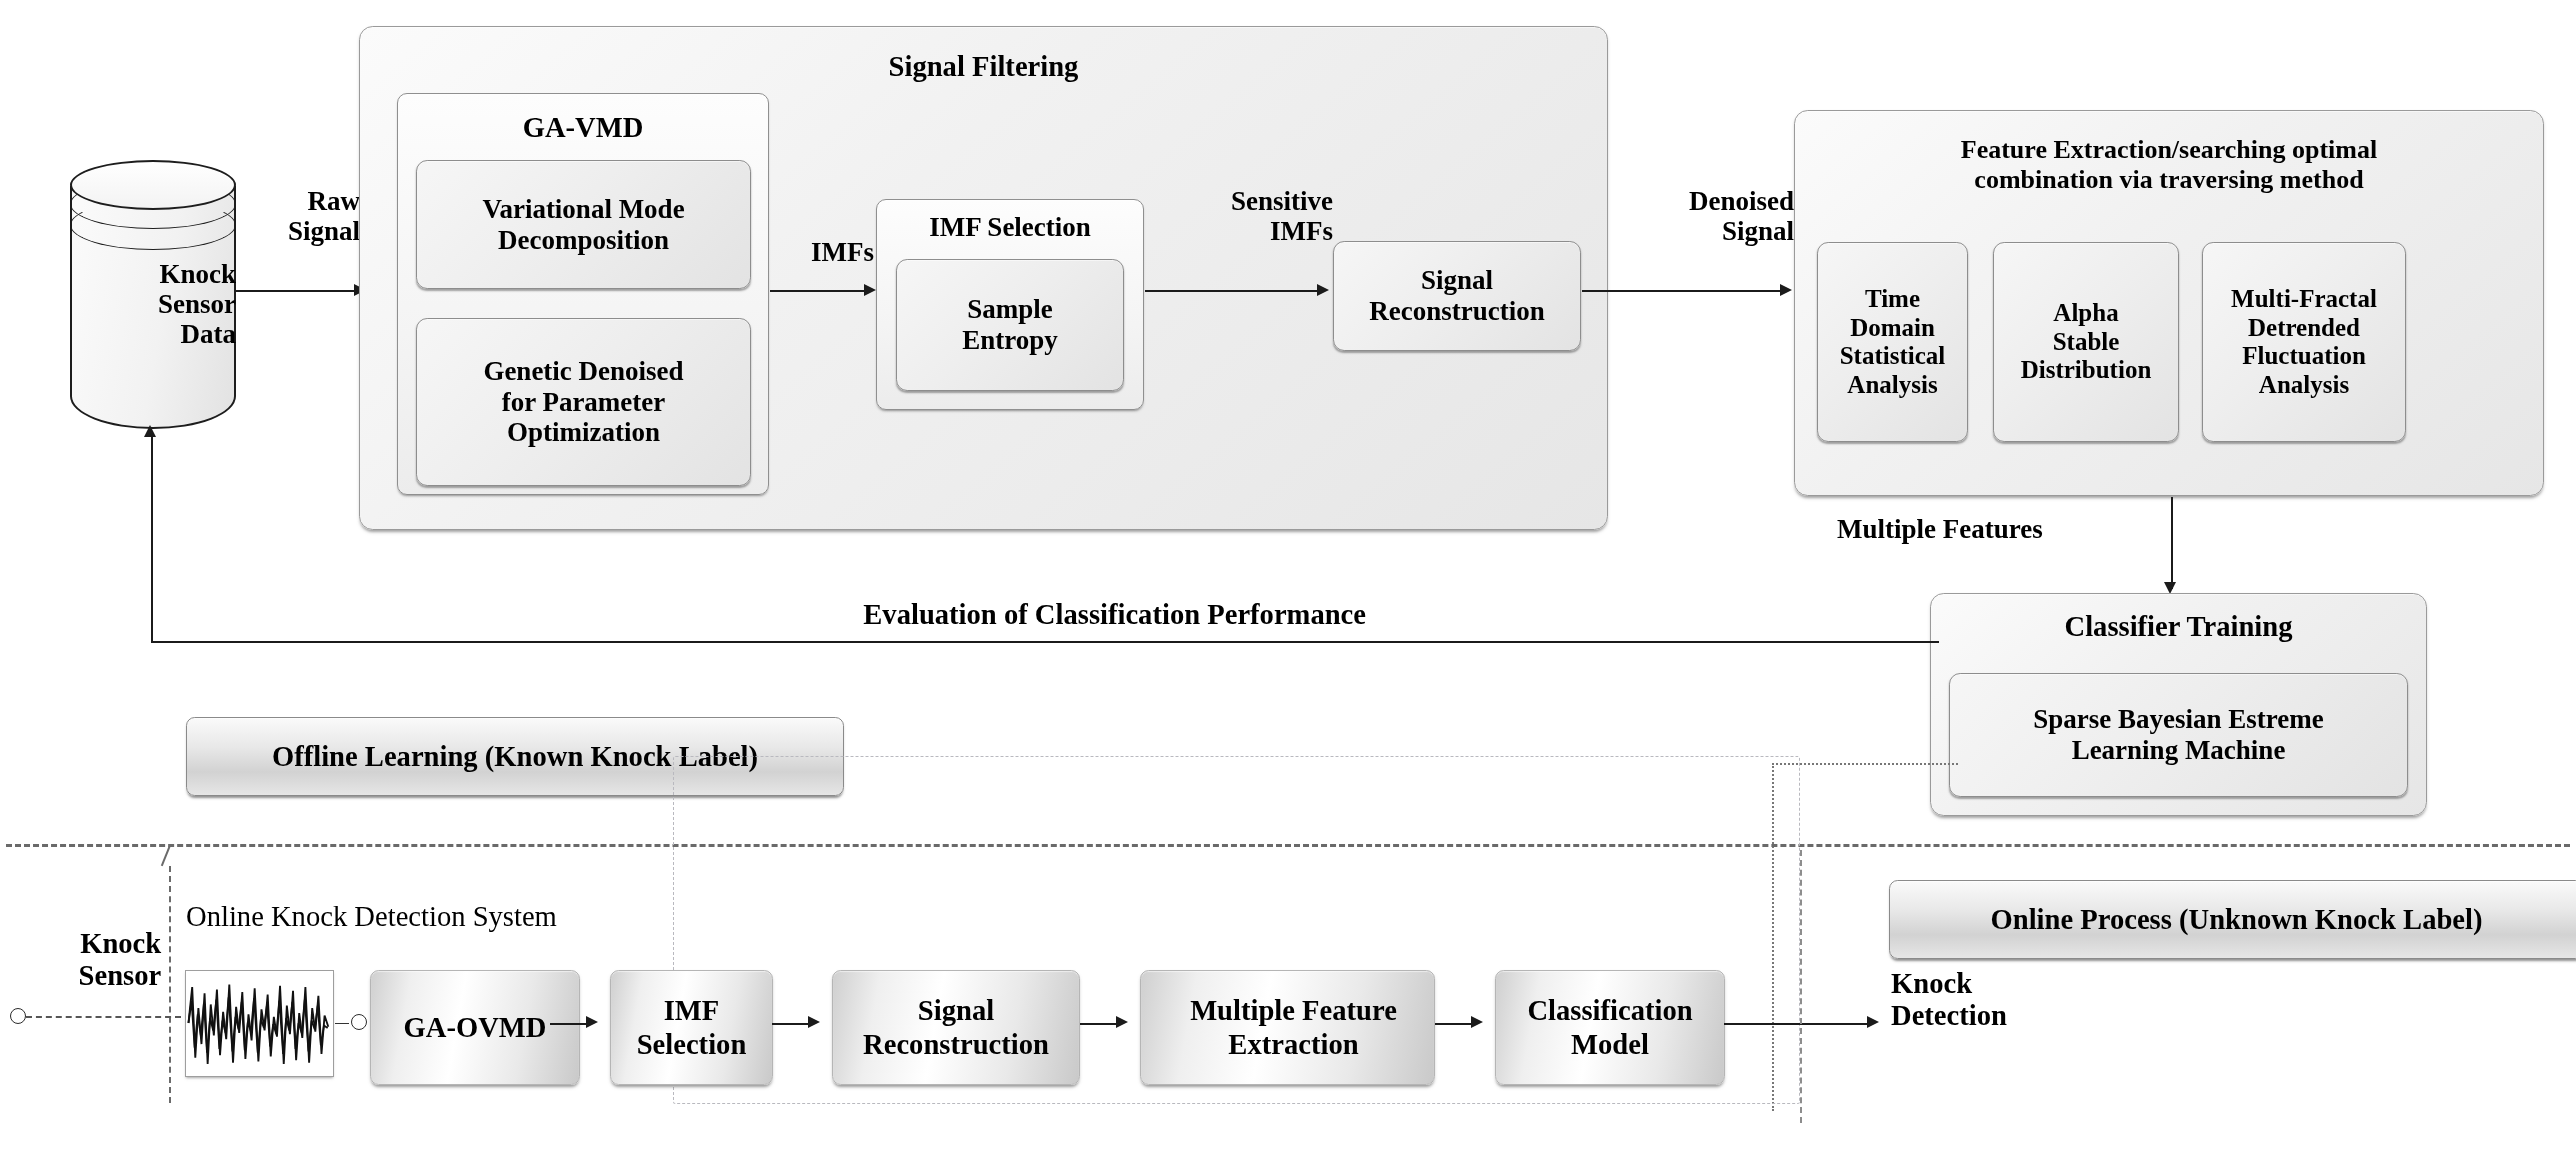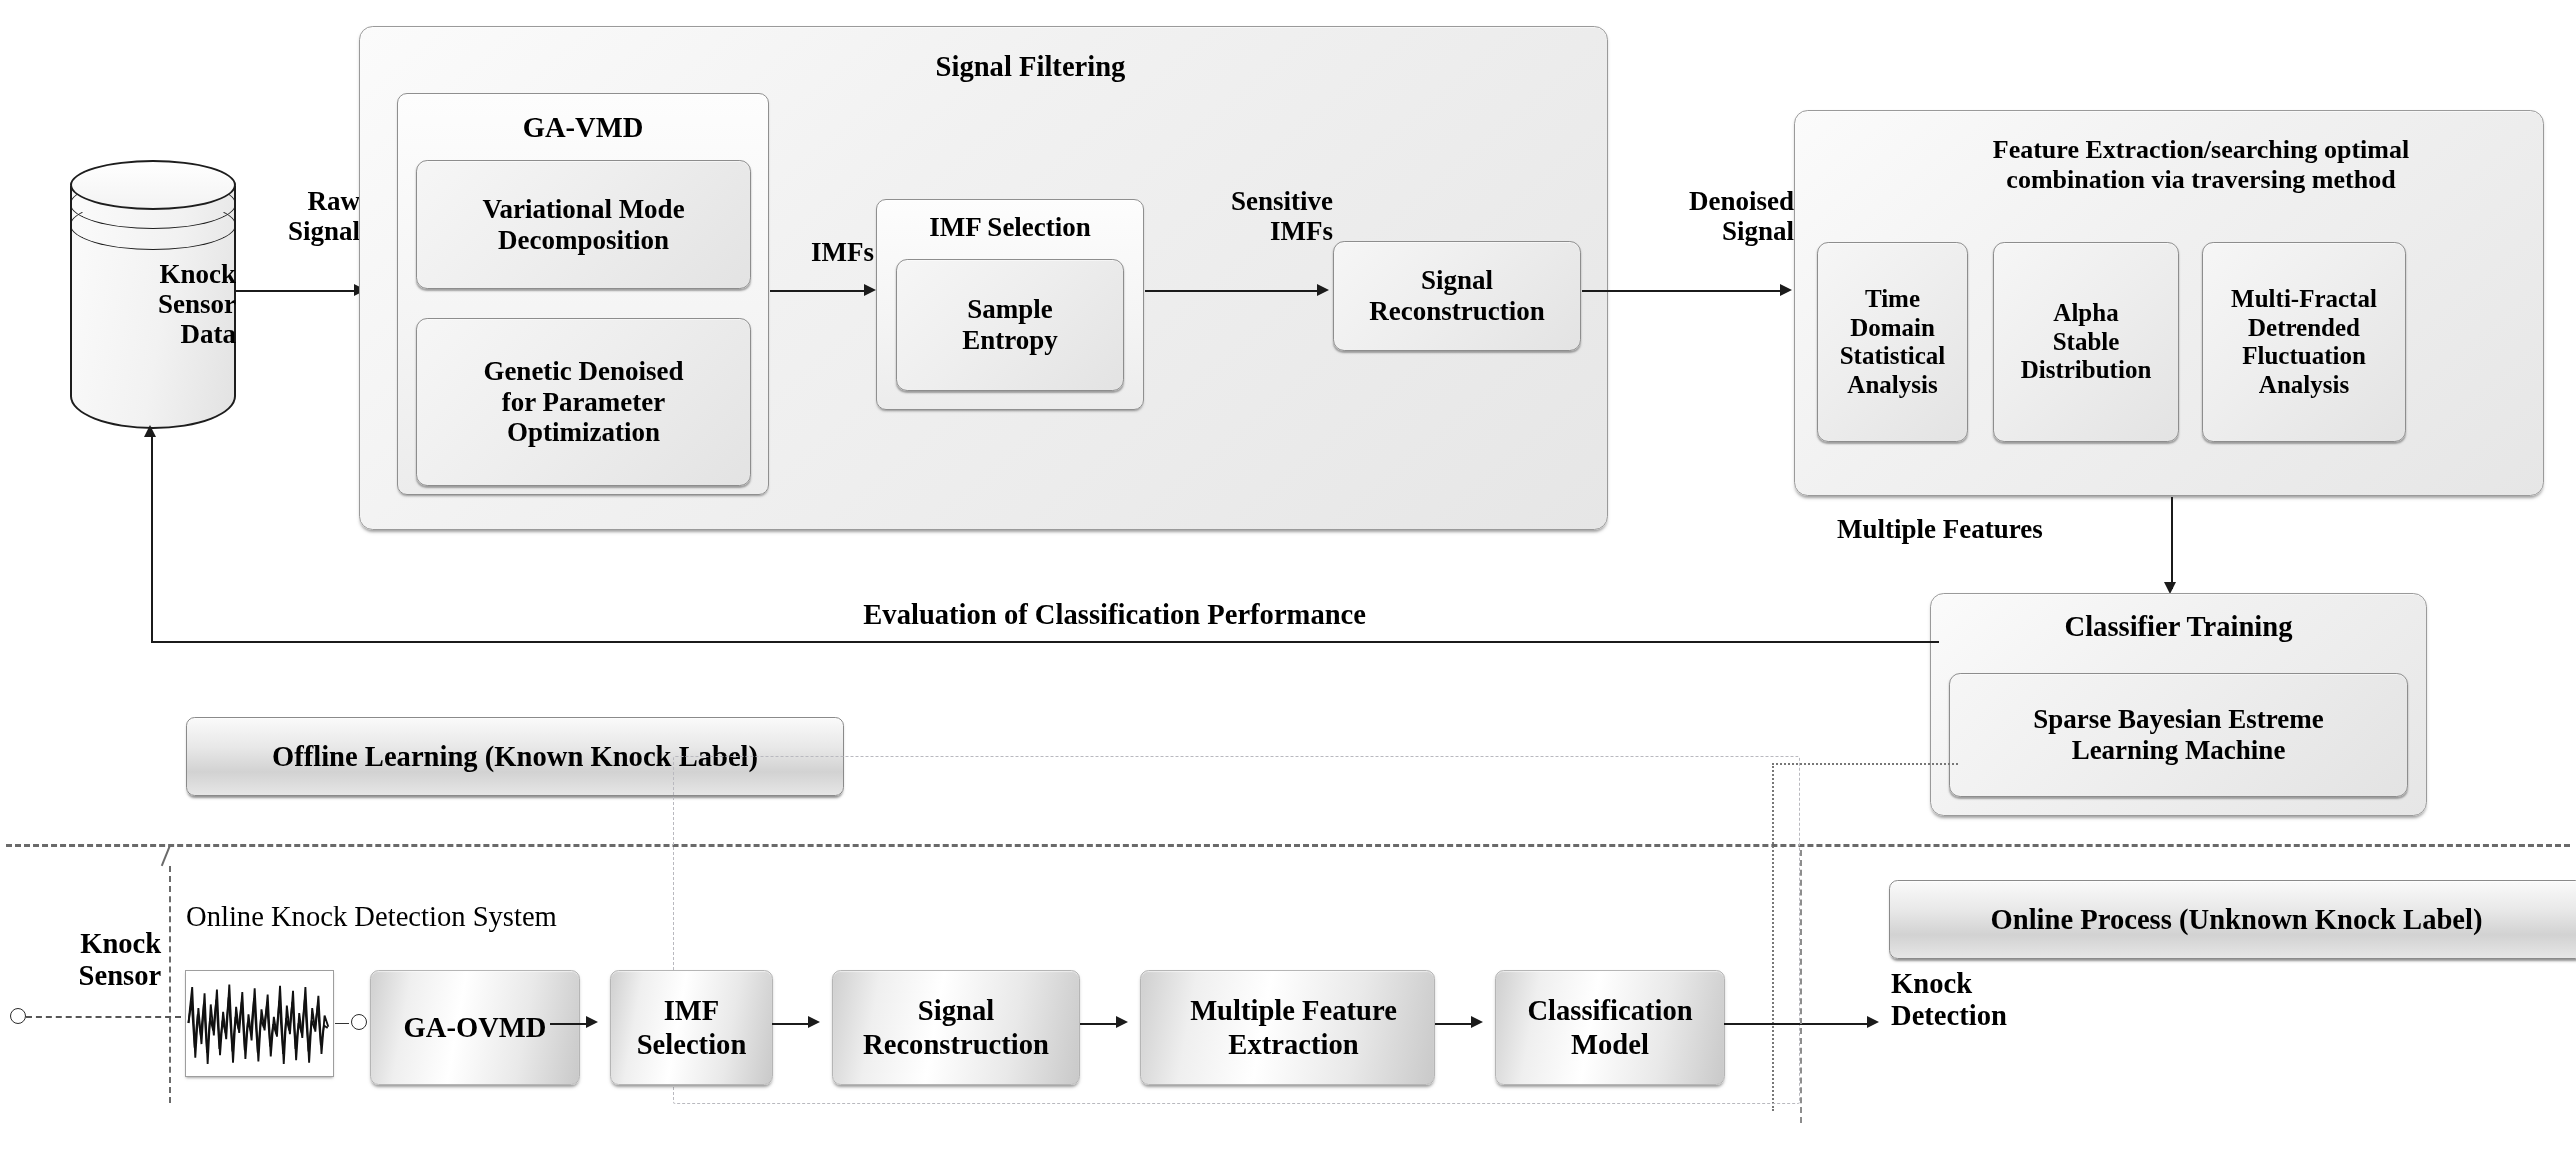--- a/index.html
+++ b/index.html
@@ -93,21 +93,21 @@
 Sensor
 Data</div>
   </div>
 
   <div class="hline" style="left:235px;top:290px;width:124px;"></div>
   <div class="arrowR" style="left:354px;top:284px;"></div>
   <div class="lbl" style="left:242px;top:186px;width:118px;font-size:27px;">Raw
 Signal</div>
 
   <div class="group" style="left:359px;top:26px;width:1249px;height:504px;"></div>
-  <div class="group-title" style="left:359px;top:51px;width:1249px;font-size:28.6px;padding-left:47px;">Signal Filtering</div>
+  <div class="group-title" style="left:359px;top:51px;width:1249px;font-size:28.6px;">Signal Filtering</div>
 
   <div class="plain" style="left:397px;top:93px;width:372px;height:402px;"></div>
   <div class="group-title" style="left:397px;top:112px;width:372px;font-size:28.6px;">GA-VMD</div>
 
   <div class="box" style="left:416px;top:160px;width:335px;height:129px;font-size:27px;">Variational Mode
 Decomposition</div>
 
   <div class="box" style="left:416px;top:318px;width:335px;height:168px;font-size:27px;">Genetic Denoised
 for Parameter
 Optimization</div>
@@ -129,21 +129,21 @@
 
   <div class="box" style="left:1333px;top:241px;width:248px;height:110px;font-size:27px;">Signal
 Reconstruction</div>
 
   <div class="hline" style="left:1582px;top:290px;width:205px;"></div>
   <div class="arrowR" style="left:1780px;top:284px;"></div>
   <div class="lbl" style="left:1614px;top:186px;width:180px;font-size:27px;">Denoised
 Signal</div>
 
   <div class="group" style="left:1794px;top:110px;width:750px;height:386px;"></div>
-  <div class="group-title" style="left:1794px;top:135px;width:750px;font-size:26px;margin-left:32px;">Feature Extraction/searching optimal
+  <div class="group-title" style="left:1794px;top:135px;width:750px;font-size:26px;">Feature Extraction/searching optimal
 combination via traversing method</div>
 
   <div class="box" style="left:1817px;top:242px;width:151px;height:200px;font-size:25px;">Time
 Domain
 Statistical
 Analysis</div>
   <div class="box" style="left:1993px;top:242px;width:186px;height:200px;font-size:25px;">Alpha
 Stable
 Distribution</div>
   <div class="box" style="left:2202px;top:242px;width:204px;height:200px;font-size:25px;">Multi-Fractal

